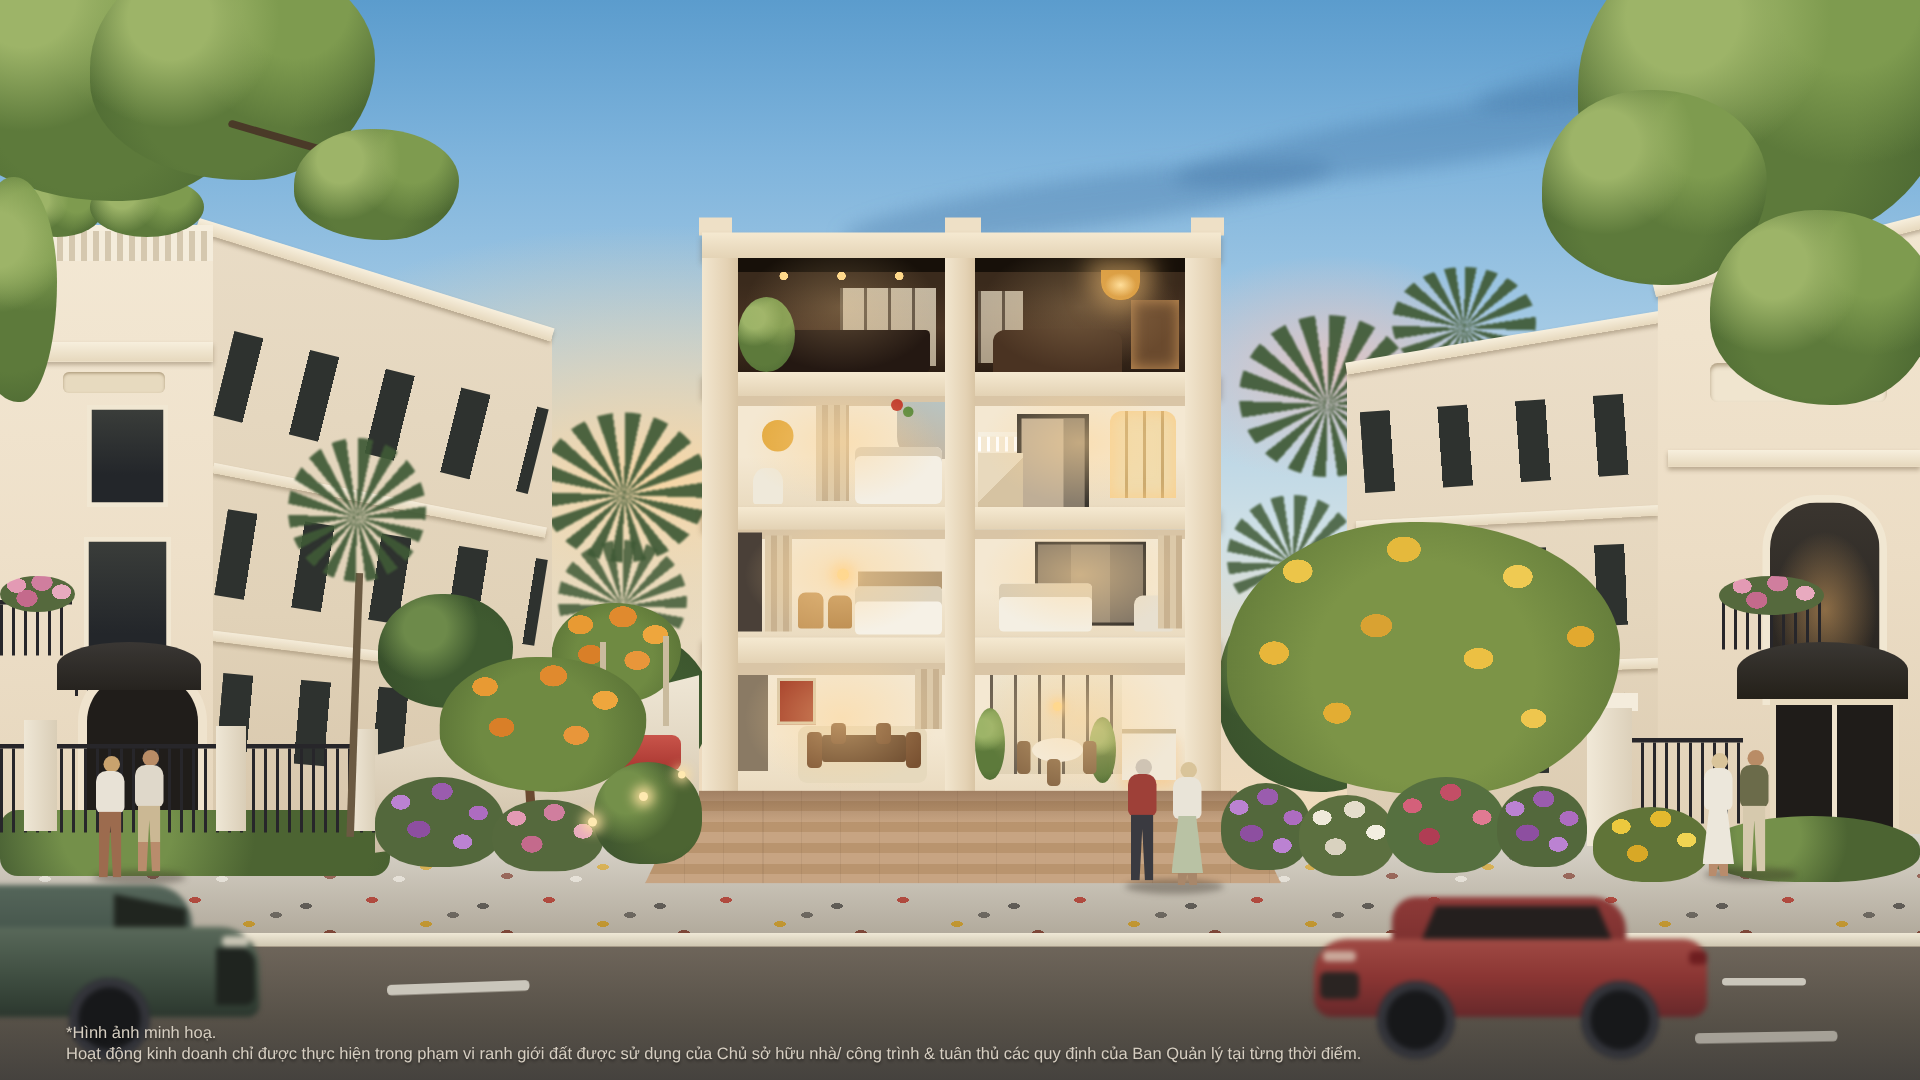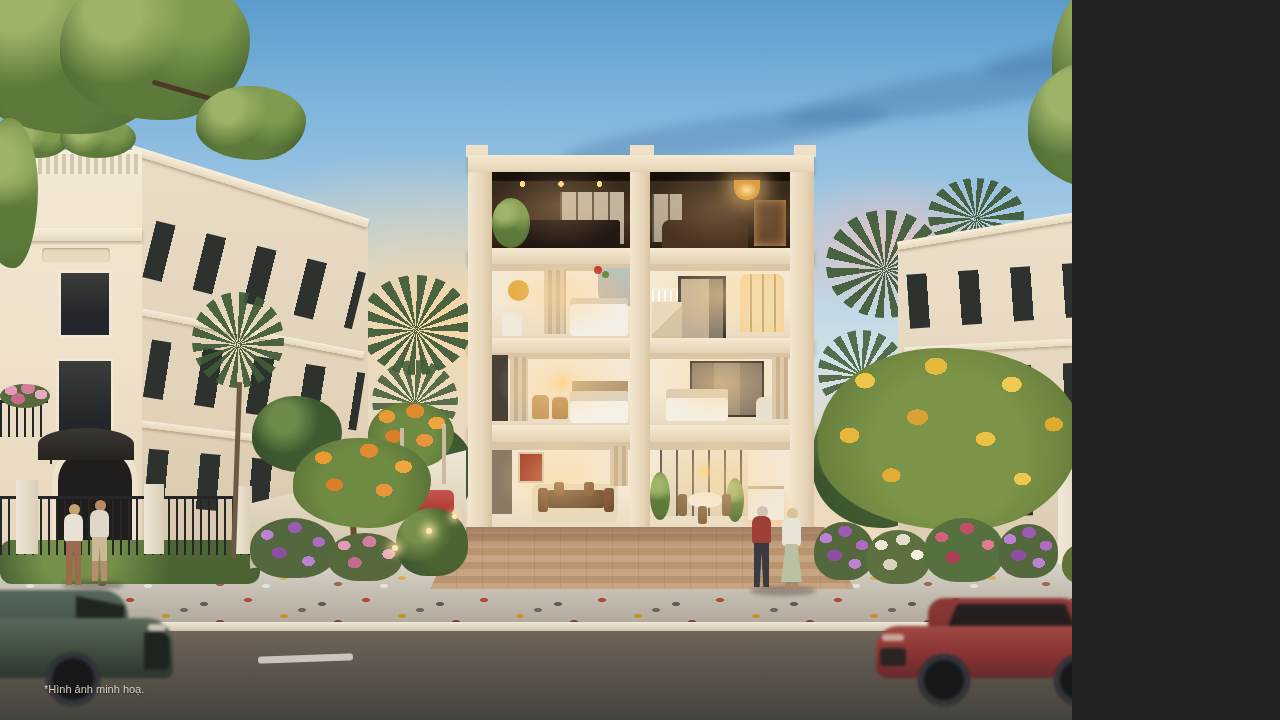--- a/index.html
+++ b/index.html
@@ -1,16 +1,16 @@
 <!DOCTYPE html>
 <html><head>
 <meta charset="utf-8">
 <style>
   html,body{margin:0;padding:0;background:#222;}
-  .scene{position:relative;width:1072px;height:720px;overflow:hidden;
+  .scene{position:relative;width:1280px;height:720px;overflow:hidden;
          font-family:"Liberation Sans",sans-serif;background:#000000;}
   .abs{position:absolute;}
   .blob{position:absolute;border-radius:50%;}
 
   
   .sky{left:0;top:0;width:1280px;height:660px;
     background:linear-gradient(180deg,#5b9ccd 0%,#7fb4dc 16%,#a9cde6 36%,
       #cfe0e6 54%,#ead9c0 72%,#f2dcba 88%,#f4e2c2 100%);}
   .warm-glow{left:120px;top:150px;width:640px;height:340px;border-radius:50%;
     background:radial-gradient(closest-side,rgba(250,214,162,.95),rgba(250,214,162,0));}
@@ -466,15 +466,16 @@
   <div>
     <div class="abs" style="left:1096px;top:118px;width:130px;height:6px;background:#3e3022;border-radius:3px;transform:rotate(-16deg);"></div>
     <div class="abs" style="left:1160px;top:56px;width:110px;height:5px;background:#3e3022;border-radius:3px;transform:rotate(-28deg);"></div>
     <div class="canopy canopy-green" style="left:1052px;top:-48px;width:250px;height:210px;"></div>
     <div class="canopy canopy-green" style="left:1028px;top:60px;width:150px;height:130px;"></div>
     <div class="canopy canopy-green" style="left:1140px;top:140px;width:150px;height:130px;"></div>
   </div>
 
   <div class="disclaimer">
     <div>*Hình ảnh minh hoạ.</div>
+    <div>Hoạt động kinh doanh chỉ được thực hiện trong phạm vi ranh giới đất được sử dụng của Chủ sở hữu nhà/ công trình &amp; tuân thủ các quy định của Ban Quản lý tại từng thời điểm.</div>
   </div>
 
 </div>
 
 </body></html>

